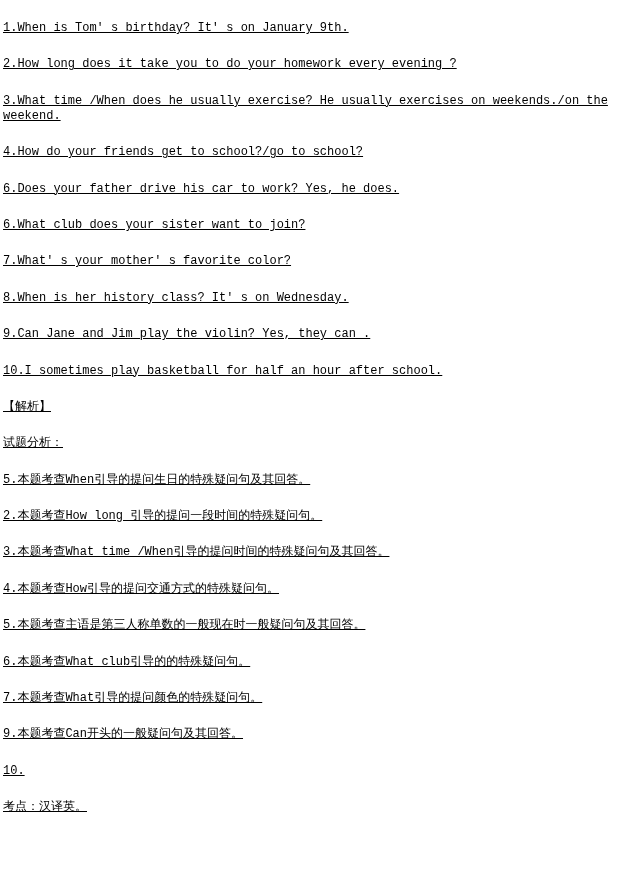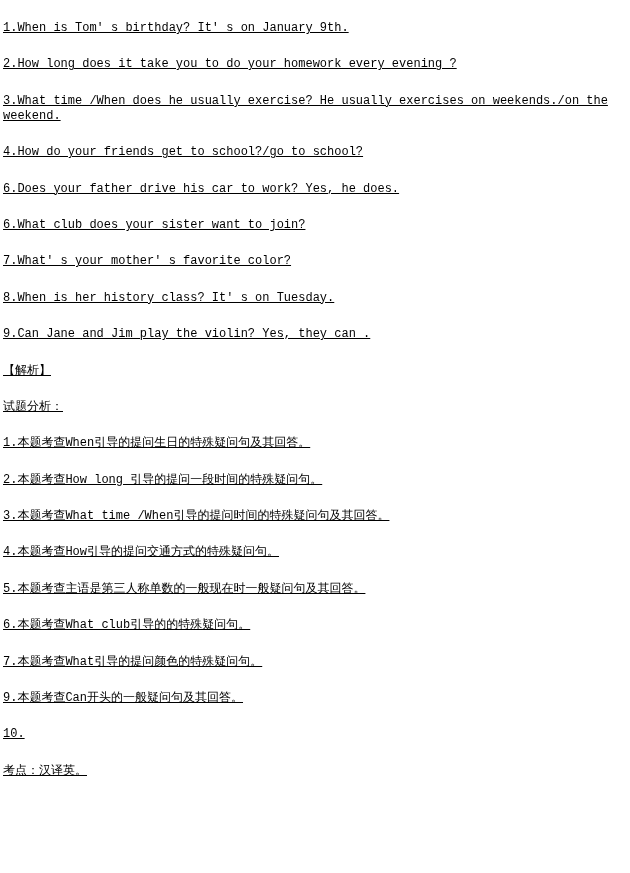--- a/index.html
+++ b/index.html
@@ -34,28 +34,29 @@
 <main class="doc">
 
   <section>
     <p class="line">1.When is Tom' s birthday? It' s on January 9th.</p>
     <p class="line">2.How long does it take you to do your homework every evening ?</p>
     <p class="line">3.What time /When does he usually exercise? He usually exercises on weekends./on the weekend.</p>
     <p class="line">4.How do your friends get to school?/go to school?</p>
     <p class="line">6.Does your father drive his car to work? Yes, he does.</p>
     <p class="line">6.What club does your sister want to join?</p>
     <p class="line">7.What' s your mother' s favorite color?</p>
-    <p class="line">8.When is her history class? It' s on Tuesday.</p>
+    <p class="line">8.When is her history class? It' s on Wednesday.</p>
     <p class="line">9.Can Jane and Jim play the violin? Yes, they can .</p>
+    <p class="line">10.I sometimes play basketball for half an hour after school.</p>
   </section>
 
   <section>
     <p class="line">【解析】</p>
     <p class="line">试题分析：</p>
-    <p class="line">1.本题考查When引导的提问生日的特殊疑问句及其回答。</p>
+    <p class="line">5.本题考查When引导的提问生日的特殊疑问句及其回答。</p>
     <p class="line">2.本题考查How long 引导的提问一段时间的特殊疑问句。</p>
     <p class="line">3.本题考查What time /When引导的提问时间的特殊疑问句及其回答。</p>
     <p class="line">4.本题考查How引导的提问交通方式的特殊疑问句。</p>
     <p class="line">5.本题考查主语是第三人称单数的一般现在时一般疑问句及其回答。</p>
     <p class="line">6.本题考查What club引导的的特殊疑问句。</p>
     <p class="line">7.本题考查What引导的提问颜色的特殊疑问句。</p>
     <p class="line">9.本题考查Can开头的一般疑问句及其回答。</p>
     <p class="line">10.</p>
     <p class="line">考点：汉译英。</p>
   </section>

